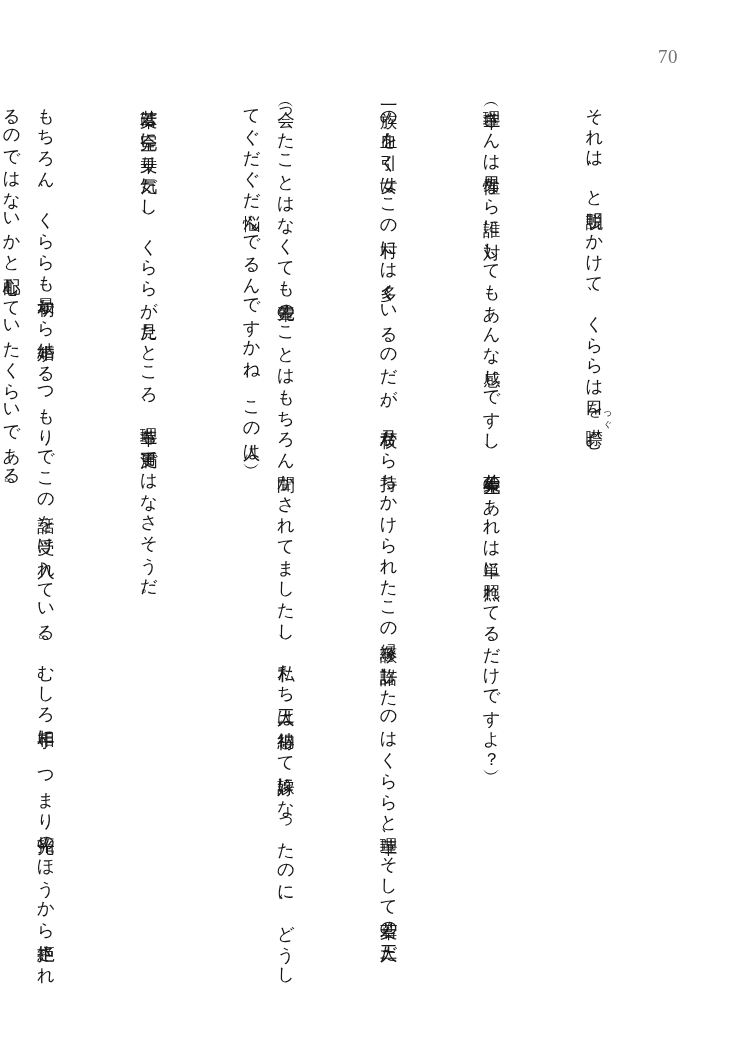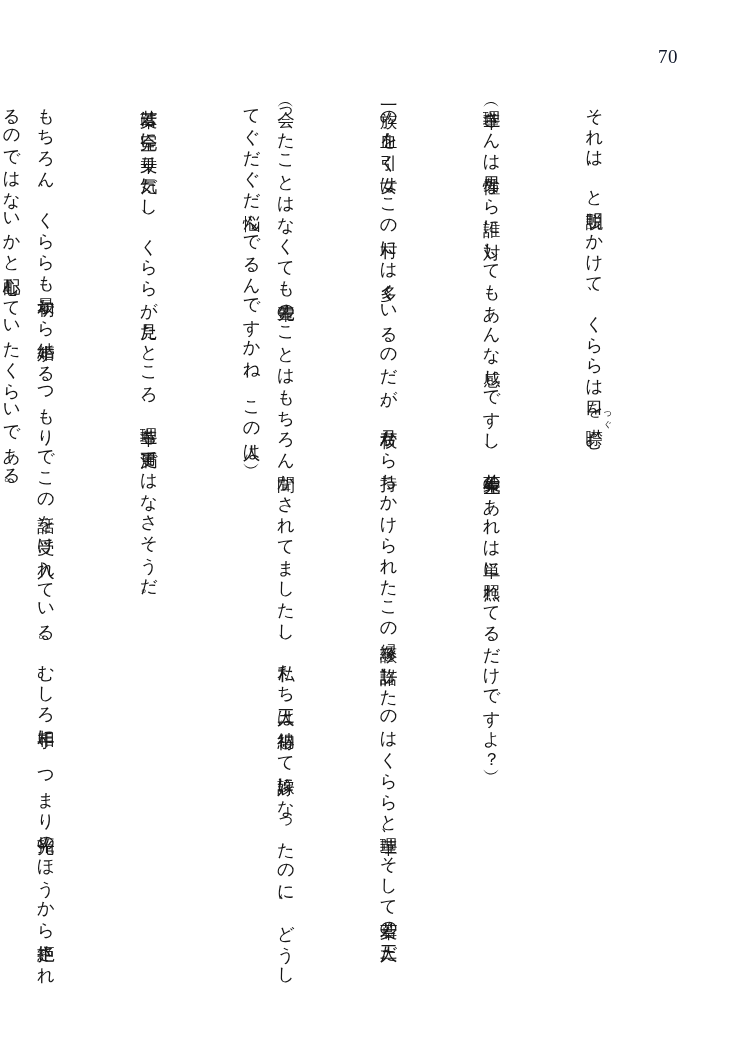--- a/index.html
+++ b/index.html
@@ -22,21 +22,21 @@
     height: 1038px;
     background: #ffffff;
   }
   .page-number {
     position: absolute;
     top: 46px;
     right: 58px;
     font-size: 19px;
     font-family: "Liberation Serif", "DejaVu Serif", serif;
     letter-spacing: 0.5px;
-    color: #0f172a;
+    color: #737373;
   }
   .text-block {
     position: absolute;
     top: 96px;
     right: 56px;
     height: 880px;
     width: 612px;
     writing-mode: vertical-rl;
     text-orientation: upright;
     font-size: 17.4px;

